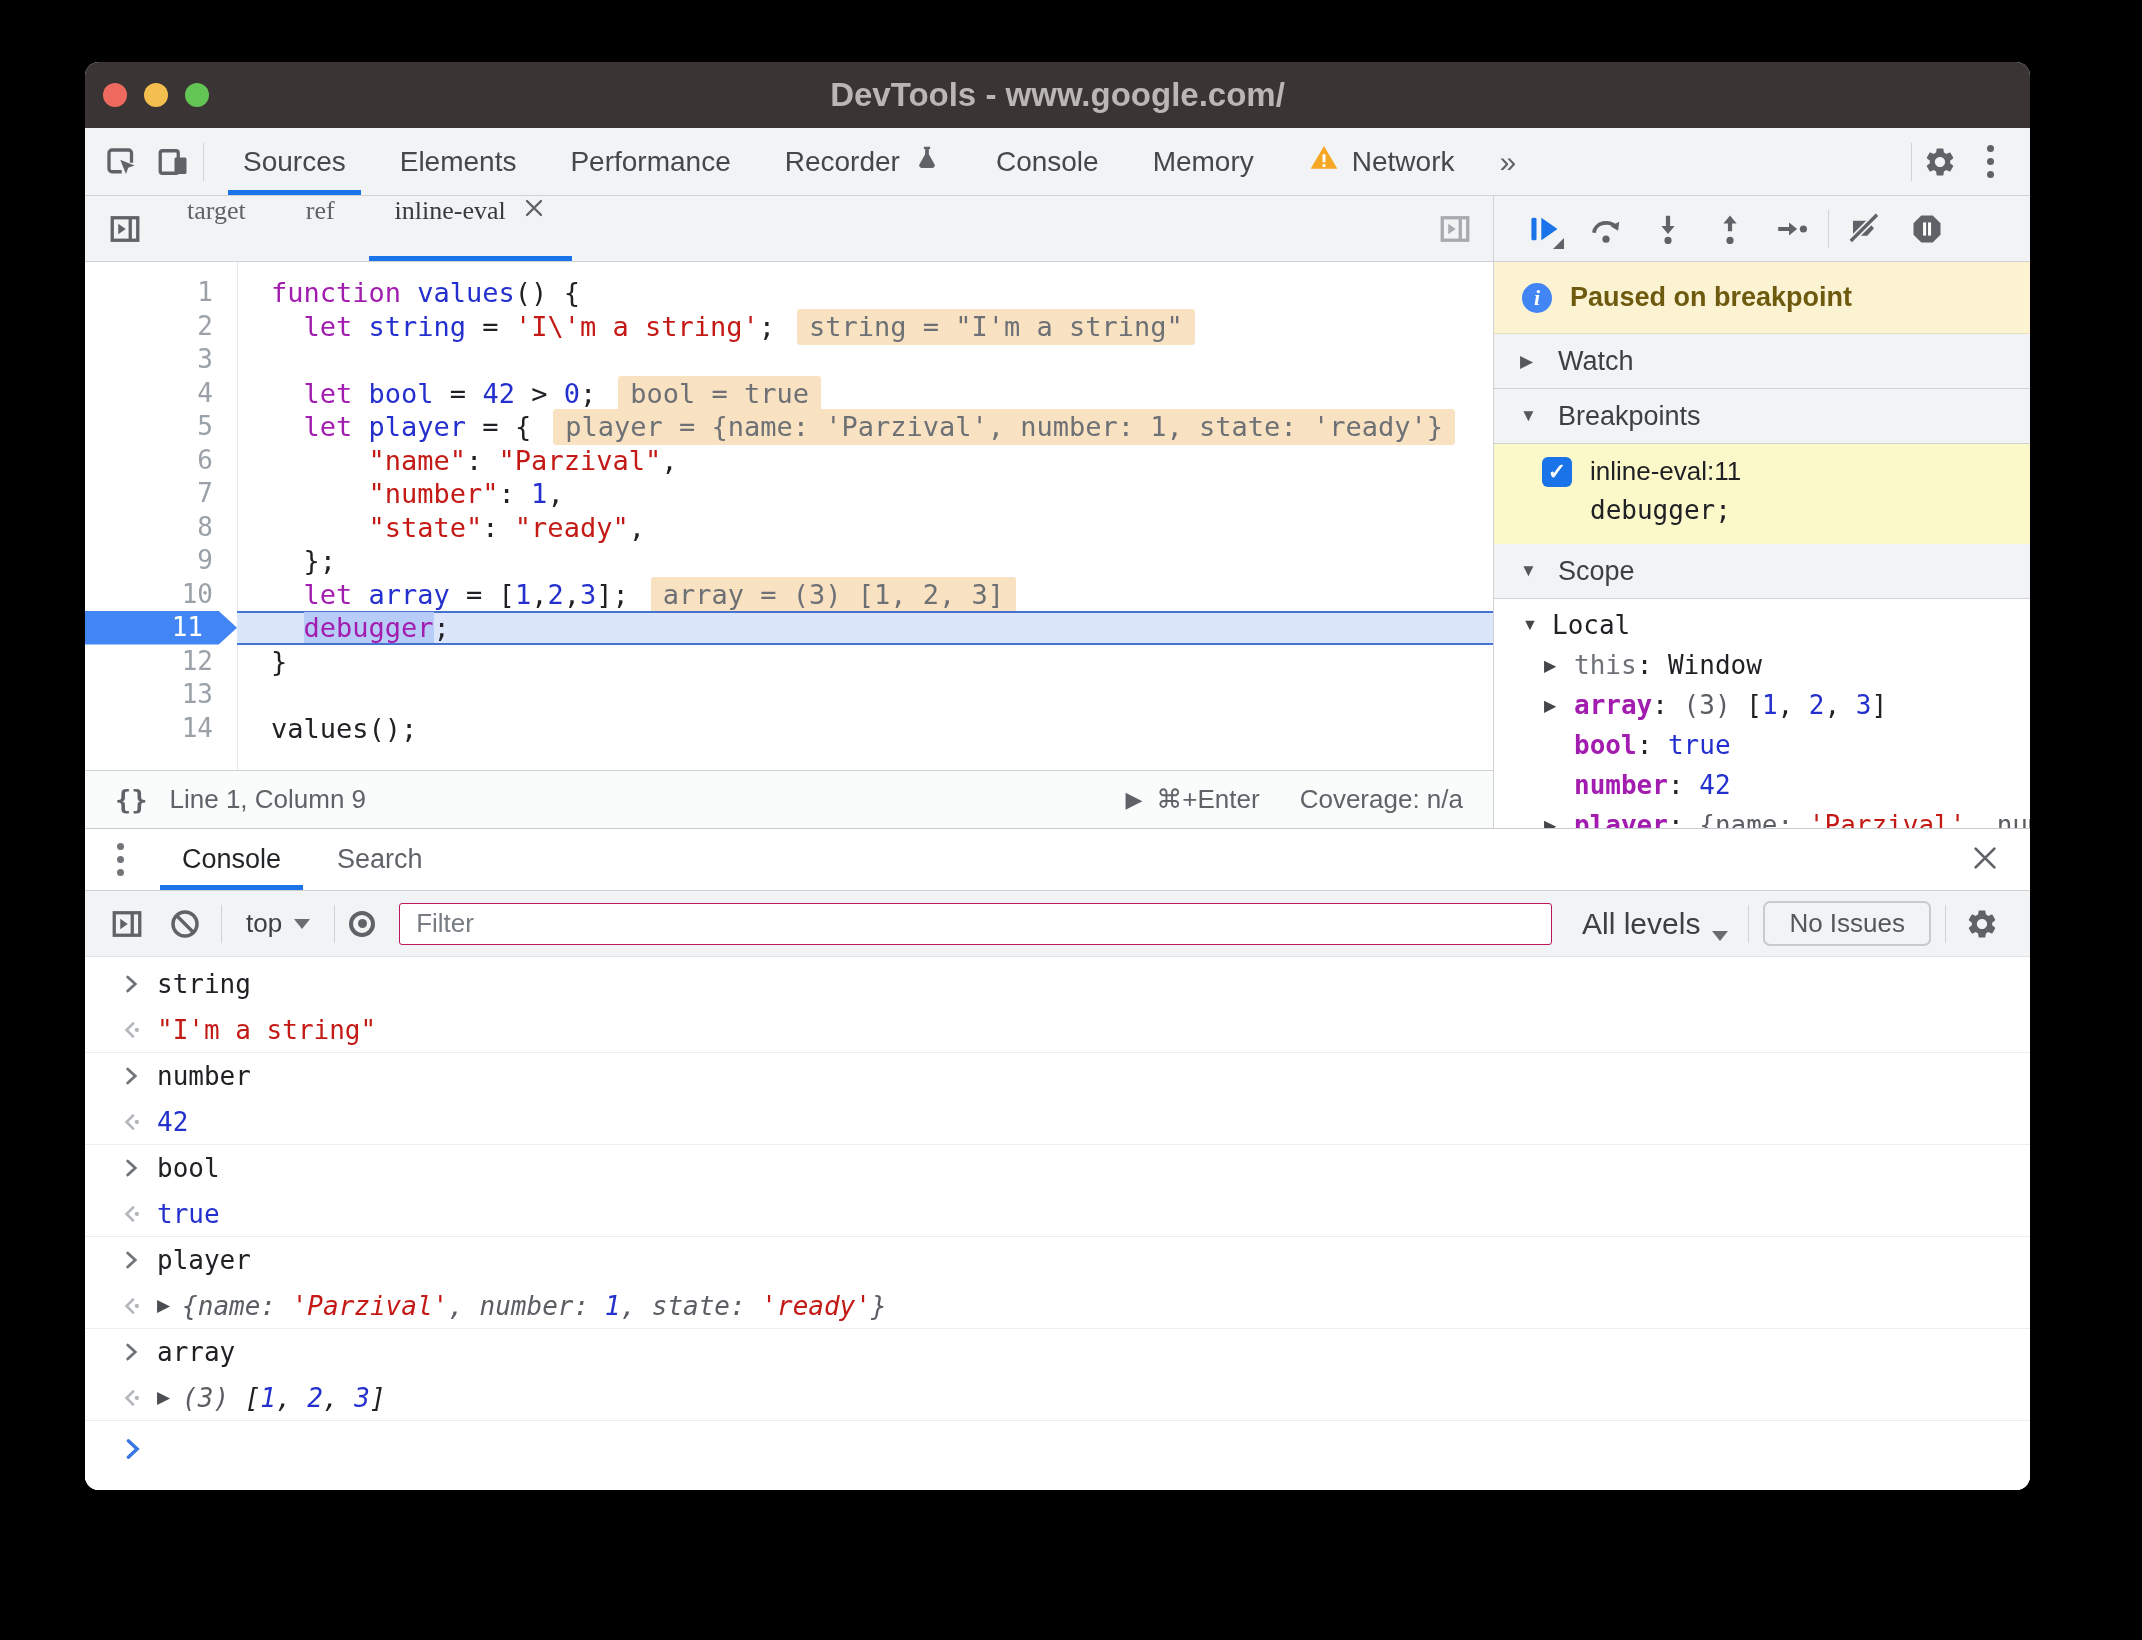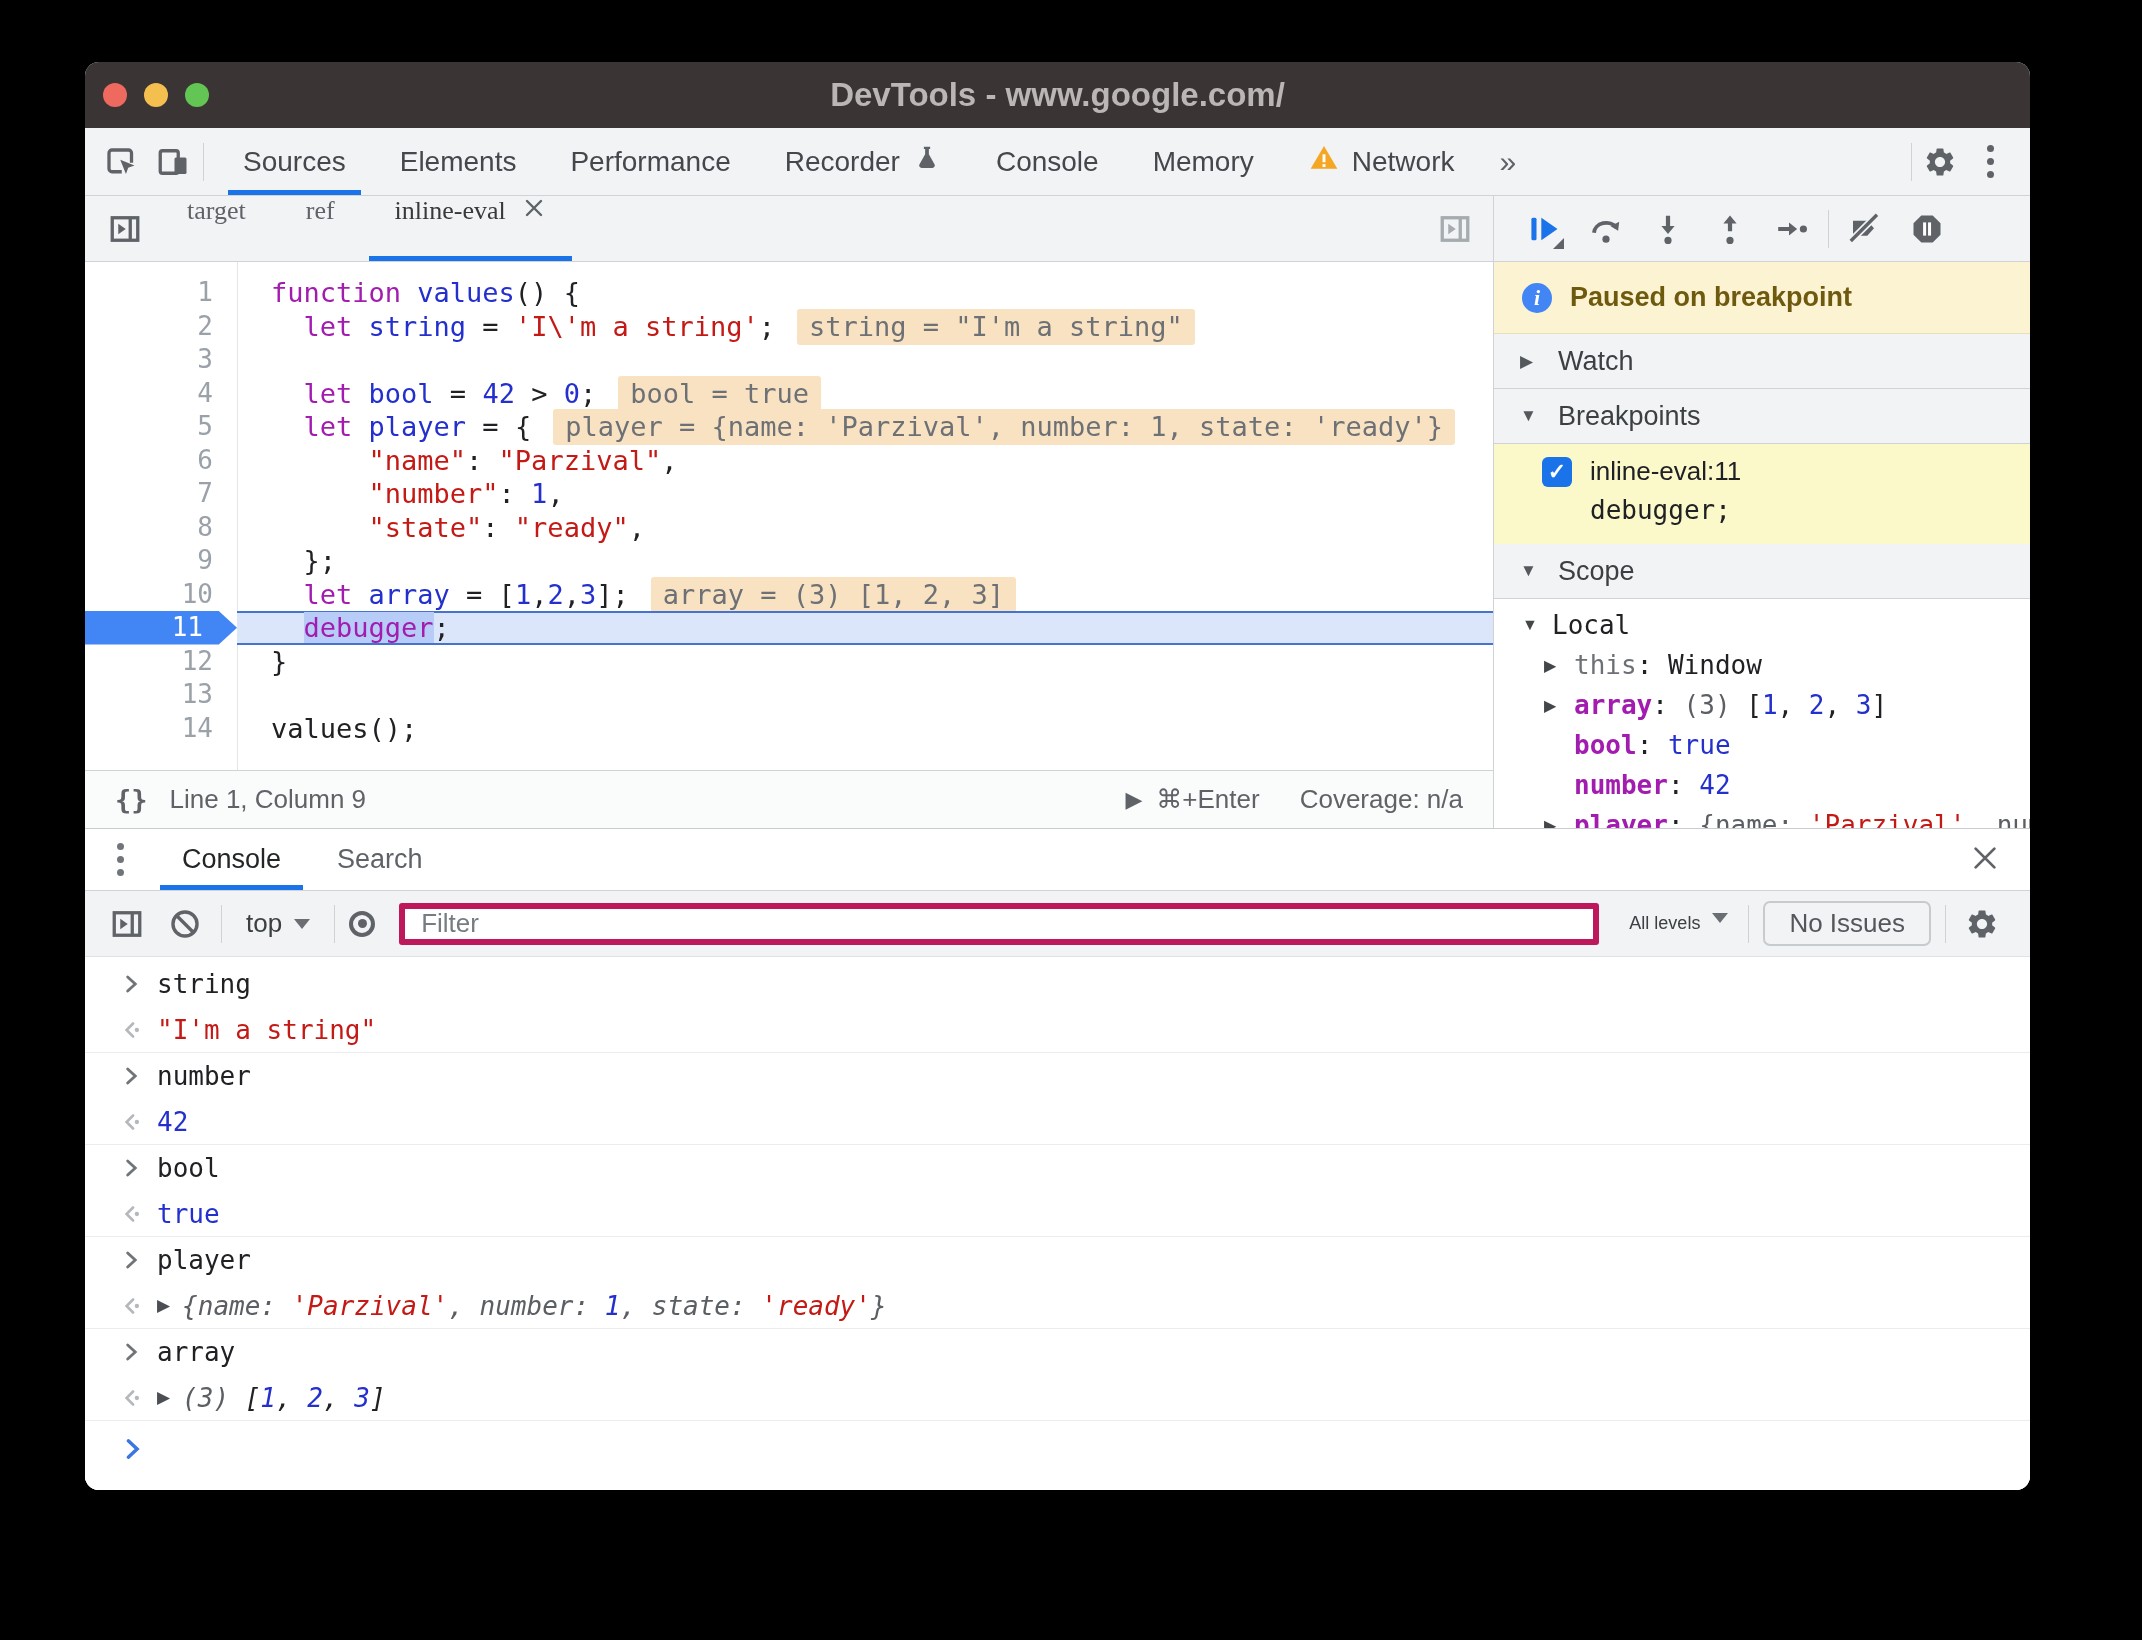--- a/index.html
+++ b/index.html
@@ -118,24 +118,24 @@
   .ctab.selected{color:#232629;}
   .ctab.selected::after{content:"";position:absolute;left:6px;right:6px;bottom:0;height:5px;background:var(--blue);}
   .c-close{margin-left:auto;margin-right:30px;}
 
   .c-toolbar{height:66px;flex:none;background:var(--bg-toolbar);border-bottom:1px solid #e0e3e5;
     display:flex;align-items:center;gap:14px;padding:0 26px 0 20px;}
   .ctx-select{display:flex;align-items:center;gap:12px;font-size:26px;color:#3c4043;padding:0 10px;}
   .dd-arrow{width:0;height:0;border-left:8px solid transparent;border-right:8px solid transparent;border-top:10px solid #6a6e72;}
   .eye-icon{width:26px;height:26px;border-radius:50%;border:4px solid var(--icon);display:flex;align-items:center;justify-content:center;flex:none;}
   .eye-icon i{width:9px;height:9px;border-radius:50%;background:var(--icon);}
-  .filter-input{flex:1;height:42px;border:6px solid #be185d;border-radius:3px;background:#fff;
+  .filter-input{flex:1;height:42px;border:1px solid #be185d;border-radius:3px;background:#fff;
     font-size:26px;color:#3c4043;padding:0 16px;margin:0 10px;outline:none;font-family:"Liberation Sans",sans-serif;}
   .filter-input::placeholder{color:#767c82;}
-  .levels{display:flex;align-items:flex-start;gap:12px;font-size:18px;color:#3c4043;padding:0 6px;}
+  .levels{display:flex;align-items:flex-end;gap:12px;font-size:30px;color:#3c4043;padding:0 6px;}
   .issues-pill{border:2px solid #c8cbce;border-radius:7px;padding:5px 24px;font-size:26px;color:#53575b;background:transparent;}
 
   .c-messages{flex:1;overflow:hidden;background:#fff;padding-top:4px;}
   .c-row{display:flex;align-items:center;height:46px;padding-left:34px;
     font-family:"DejaVu Sans Mono",monospace;font-size:26px;color:#25292d;}
   .c-row.result{border-bottom:1px solid #ececec;}
   .c-row.prompt{height:56px;}
   .c-ico{width:30px;flex:none;display:flex;align-items:center;margin-right:8px;}
   .c-expand{font-family:"Liberation Sans",sans-serif;font-size:17px;color:#4b4e52;margin-right:12px;}
   .c-row.italic .tk{font-style:italic;}

